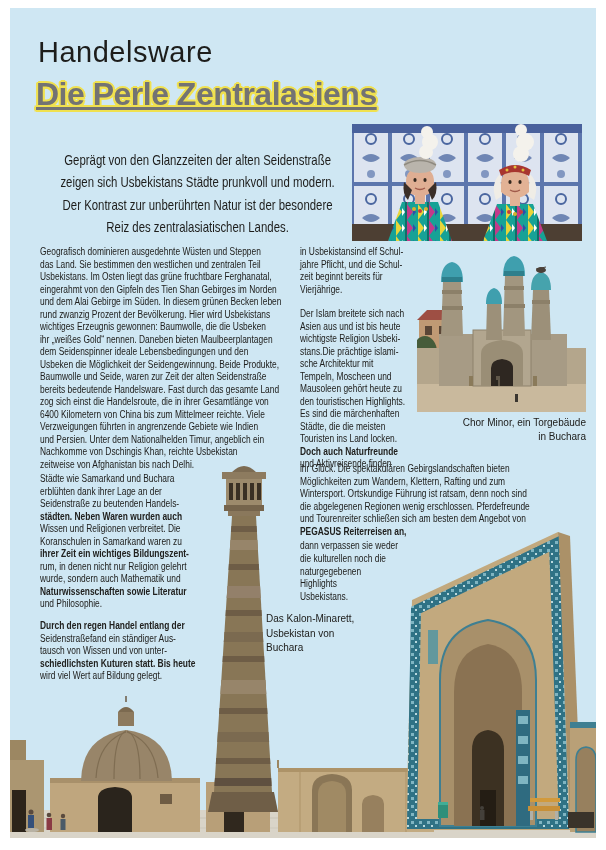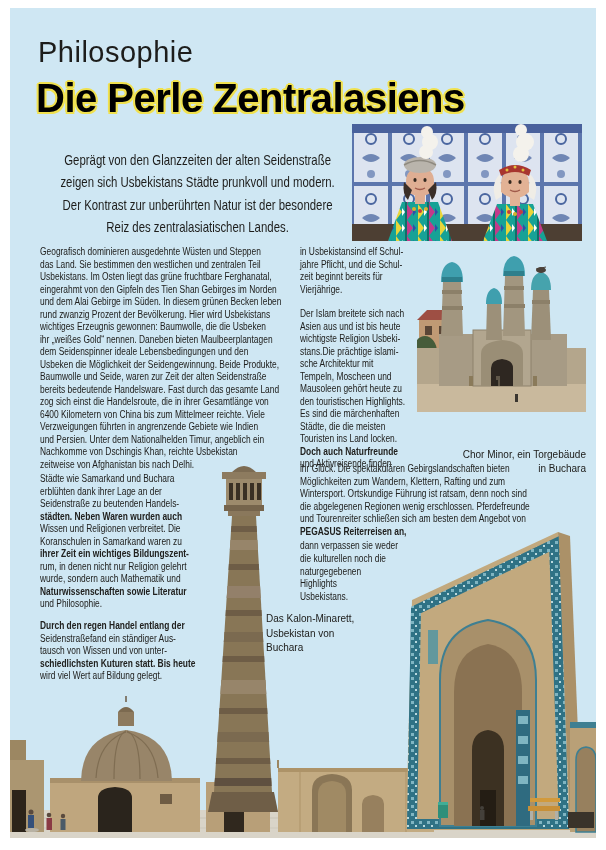--- a/index.html
+++ b/index.html
@@ -1,37 +1,37 @@
 <!DOCTYPE html>
 <html><head>
 <meta charset="utf-8">
 <style>
   html,body{margin:0;padding:0;background:#ffffff;}
   .stage{position:relative;width:606px;height:850px;background:#ffffff;overflow:hidden;
          font-family:"Liberation Sans",sans-serif;}
   .sheet{position:absolute;left:10px;top:8px;width:586px;height:830px;background:#cfe7f3;}
   .abs{position:absolute;}
   .kicker{left:38px;top:36px;font-size:29px;color:#1d1d1b;letter-spacing:.5px;}
-  .maintitle{left:36px;top:76px;font-size:40px;font-weight:bold;color:#000000;letter-spacing:-.5px;
+  .maintitle{left:36px;top:76px;font-size:32px;font-weight:bold;color:#737373;letter-spacing:-.5px;
     text-shadow:-2px 0 #f0e14f,2px 0 #f0e14f,0 -2px #f0e14f,0 2px #f0e14f,
-                -1.5px -1.5px #f0e14f,1.5px -1.5px #f0e14f,-1.5px 1.5px #f0e14f,1.5px 1.5px #f0e14f;}
+                -1.5px -1.5px #f0e14f,1.5px -1.5px #f0e14f,-1.5px 1.5px #f0e14f,1.5px 1.5px #f0e14f;text-decoration:underline;}
   .intro{left:38px;top:149px;width:420px;font-size:15px;line-height:22.3px;color:#1d1d1b;
     text-align:center;white-space:pre-line;transform:scaleX(.76);transform-origin:left top;}
   .bodytext{font-size:10px;line-height:12.5px;color:#20201e;white-space:pre-line;
     transform:scaleX(.84);transform-origin:left top;}
   .b{font-weight:bold;}
   .caption{font-size:10px;line-height:13.5px;color:#20201e;white-space:pre-line;}
   .p1{left:40px;top:246px;width:310px;}
   .p2{left:40px;top:473px;width:200px;}
   .p3{left:40px;top:620px;width:200px;}
   .p4{left:300px;top:246px;width:160px;}
   .p5a{left:300px;top:308px;width:170px;}
   .p5b{left:300px;top:463px;width:345px;}
   .p5c{left:300px;top:540px;width:200px;line-height:12.8px;}
-  .cap-chor{left:386px;top:416px;width:200px;text-align:right;margin-top:32px;}
+  .cap-chor{left:386px;top:416px;width:200px;text-align:right;}
   .cap-kalon{left:266px;top:612px;width:110px;line-height:14.5px;}
   .photo-women{left:352px;top:124px;width:230px;height:117px;}
   .photo-chor{left:417px;top:256px;width:169px;height:156px;}
   .photo-pano{left:10px;top:460px;width:586px;height:378px;}
   svg{display:block;}
 </style>
 </head>
 <body>
 
 <div class="stage">
@@ -264,21 +264,21 @@
       <line x1="119" y1="13" x2="129" y2="11" stroke="#4a4038" stroke-width="1"></line>
     </g>
     <g>
       <rect x="78" y="124" width="3" height="6" fill="#2a2620"></rect>
       <rect x="98" y="138" width="3" height="8" fill="#3a3630"></rect>
       <rect x="52" y="120" width="4" height="10" fill="#8a7a5a"></rect>
       <rect x="116" y="120" width="4" height="10" fill="#8a7a5a"></rect>
     </g>
   </svg>
 
-  <div class="abs kicker">Philosophie</div>
+  <div class="abs kicker">Handelsware</div>
   <div class="abs maintitle">Die Perle Zentralasiens</div>
   <div class="abs intro">Geprägt von den Glanzzeiten der alten Seidenstraße
 zeigen sich Usbekistans Städte prunkvoll und modern.
 Der Kontrast zur unberührten Natur ist der besondere
 Reiz des zentralasiatischen Landes.</div>
 
   <div class="abs bodytext p1">Geografisch dominieren ausgedehnte Wüsten und Steppen
 das Land. Sie bestimmen den westlichen und zentralen Teil
 Usbekistans. Im Osten liegt das grüne fruchtbare Ferghanatal,
 eingerahmt von den Gipfeln des Tien Shan Gebirges im Norden

